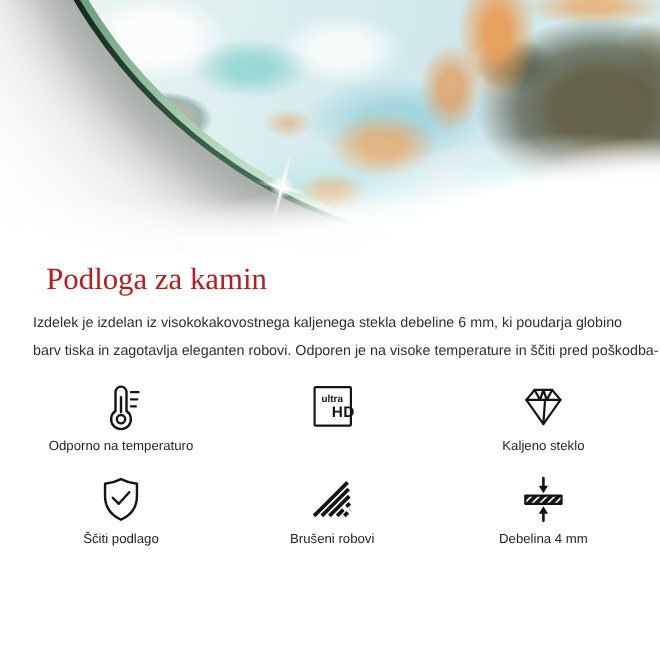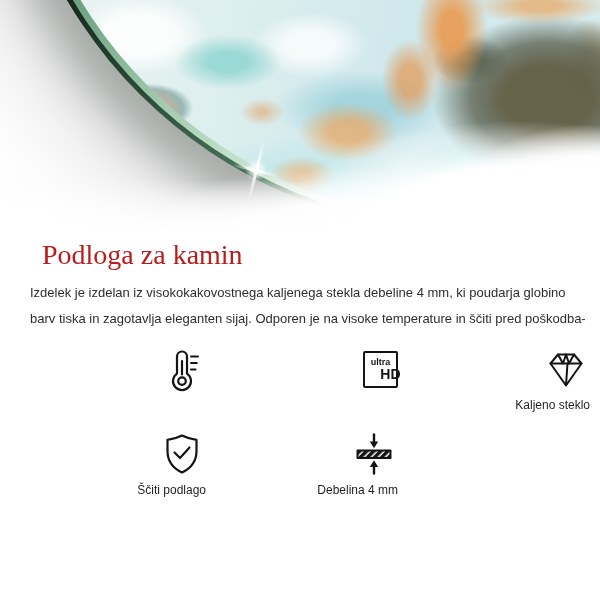--- a/index.html
+++ b/index.html
@@ -66,21 +66,21 @@
     font-family:"Liberation Serif","DejaVu Serif",serif;
     font-size:28px;line-height:34px;font-weight:400;color:#b91c1c;
   }
   .description{margin:8px 0 0 30px;font-size:13px;line-height:26px;color:#2e2e30;}
   .description div{white-space:nowrap;}
   
   .features{
     display:grid;grid-template-columns:1fr 1fr 1fr;row-gap:16px;
     padding:0 10px 0 14px;margin-top:12px;
   }
-  .feature{display:flex;flex-direction:column;align-items:flex-end;}
+  .feature{display:flex;flex-direction:column;align-items:center;}
   .icon-box{height:50px;display:flex;align-items:center;justify-content:center;}
   .feature-label{font-size:12px;color:#1f1f1f;margin-top:4px;line-height:15px;}
   svg.fi{stroke:#141414;fill:none;stroke-width:2.2;stroke-linecap:round;stroke-linejoin:round;}
   .hd-box{
     width:31px;height:33px;border:2.5px solid #141414;border-radius:2px;
     display:flex;flex-direction:column;align-items:center;justify-content:center;
   }
   .hd-top{font-size:9px;font-weight:700;line-height:10px;color:#141414;}
   .hd-bottom{font-size:14px;font-weight:800;line-height:14px;color:#141414;letter-spacing:0.2px;padding-left:20px;}
 </style>
@@ -97,37 +97,38 @@
       <span class="ray-h"></span>
       <span class="glow"></span>
   </div>
 </div>
 
 <h1 class="title">
   <div>Podloga za kamin</div>
 </h1>
 
 <div class="description">
-  <div>Izdelek je izdelan iz visokokakovostnega kaljenega stekla debeline 4 mm, ki poudarja globino</div>
-  <div>barv tiska in zagotavlja eleganten sijaj. Odporen je na visoke temperature in ščiti pred poškodba-</div>
+  <div>Izdelek je izdelan iz visokokakovostnega kaljenega stekla debeline 6 mm, ki poudarja globino</div>
+  <div>barv tiska in zagotavlja eleganten robovi. Odporen je na visoke temperature in ščiti pred poškodba-</div>
 </div>
 
 <div class="features">
 
   <div class="feature">
     <div class="icon-box">
       <svg class="fi" width="48" height="48" viewBox="0 0 48 48">
         <path d="M19 28.6 V11.5 a5 5 0 0 1 10 0 V28.6 a9 9 0 1 1 -10 0 Z"></path>
         <circle cx="24" cy="36.1" r="3.8"></circle>
         <line x1="24" y1="16" x2="24" y2="29.5"></line>
         <line x1="33" y1="11.5" x2="40" y2="11.5" stroke-width="2"></line>
         <line x1="33" y1="18" x2="38.8" y2="18" stroke-width="2"></line>
         <line x1="33" y1="24.5" x2="37.5" y2="24.5" stroke-width="2"></line>
       </svg>
     </div>
+    <div class="feature-label">Odporno na temperaturo</div>
   </div>
 
   <div class="feature">
     <div class="icon-box">
       <div class="hd-box">
         <span class="hd-top">ultra</span>
         <span class="hd-bottom">HD</span>
       </div>
     </div>
   </div>
@@ -147,20 +148,32 @@
   <div class="feature">
     <div class="icon-box">
       <svg class="fi" width="48" height="48" viewBox="0 0 48 48">
         <path d="M24 5.5 C29 8 33.5 9.3 38.5 9.8 V21 C38.5 31.5 32.5 38.5 24 42.5 C15.5 38.5 9.5 31.5 9.5 21 V9.8 C14.5 9.3 19 8 24 5.5 Z"></path>
         <polyline points="16.5,22.5 22,28 31.5,17.5"></polyline>
       </svg>
     </div>
     <div class="feature-label">Ščiti podlago</div>
   </div>
 
+  <div class="feature">
+    <div class="icon-box">
+      <svg class="fi" width="48" height="48" viewBox="0 0 48 48" style="stroke-width:3.4;stroke-linecap:butt">
+        <line x1="7.5" y1="39" x2="38" y2="8.5"></line>
+        <line x1="14.5" y1="39" x2="39" y2="14.5"></line>
+        <line x1="21.5" y1="39" x2="39.5" y2="21"></line>
+        <line x1="28.5" y1="39" x2="40" y2="27.5" stroke-dasharray="8 4"></line>
+        <line x1="35" y1="39" x2="40.5" y2="33.5" stroke-dasharray="4.5 3"></line>
+      </svg>
+    </div>
+    <div class="feature-label">Brušeni robovi</div>
+  </div>
 
   <div class="feature">
     <div class="icon-box">
       <svg class="fi" width="48" height="48" viewBox="0 0 48 48">
         <defs>
           <pattern id="hch" width="5" height="5" patternUnits="userSpaceOnUse" patternTransform="rotate(45)">
             <rect width="2.4" height="5" fill="#141414"></rect>
           </pattern>
         </defs>
         <rect x="7.5" y="20.5" width="33" height="7.5" fill="url(#hch)" stroke-width="2"></rect>

